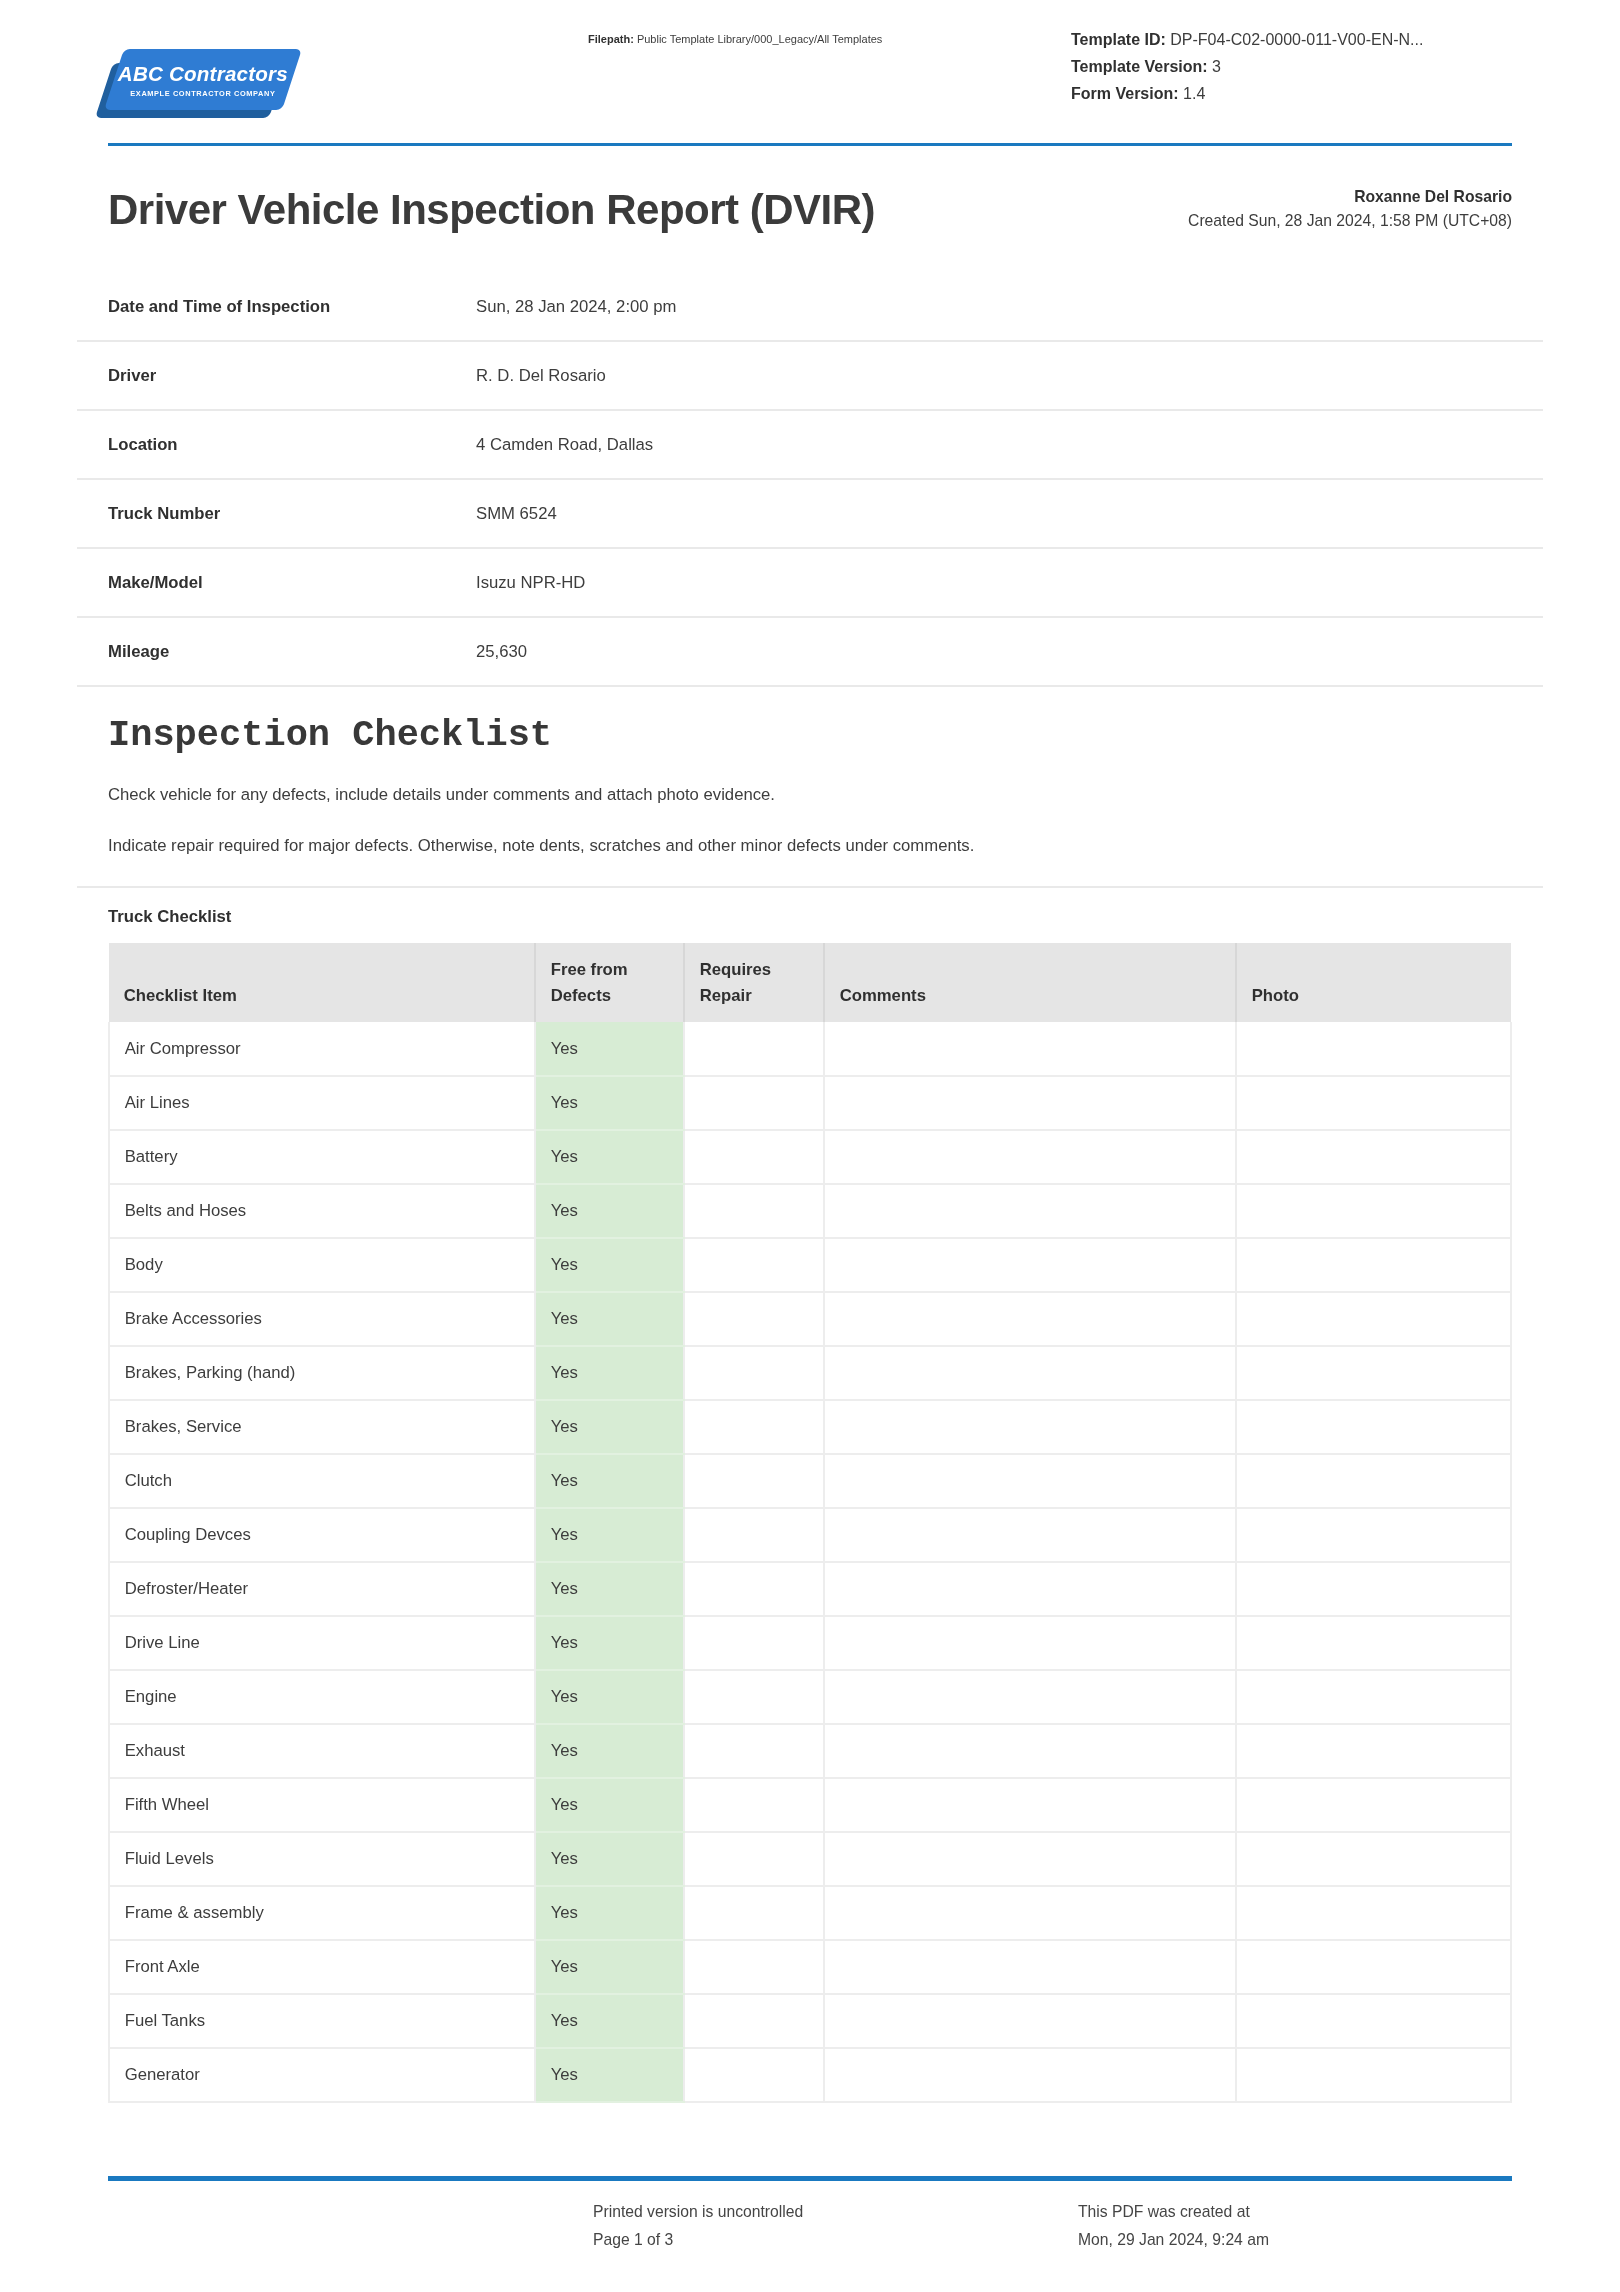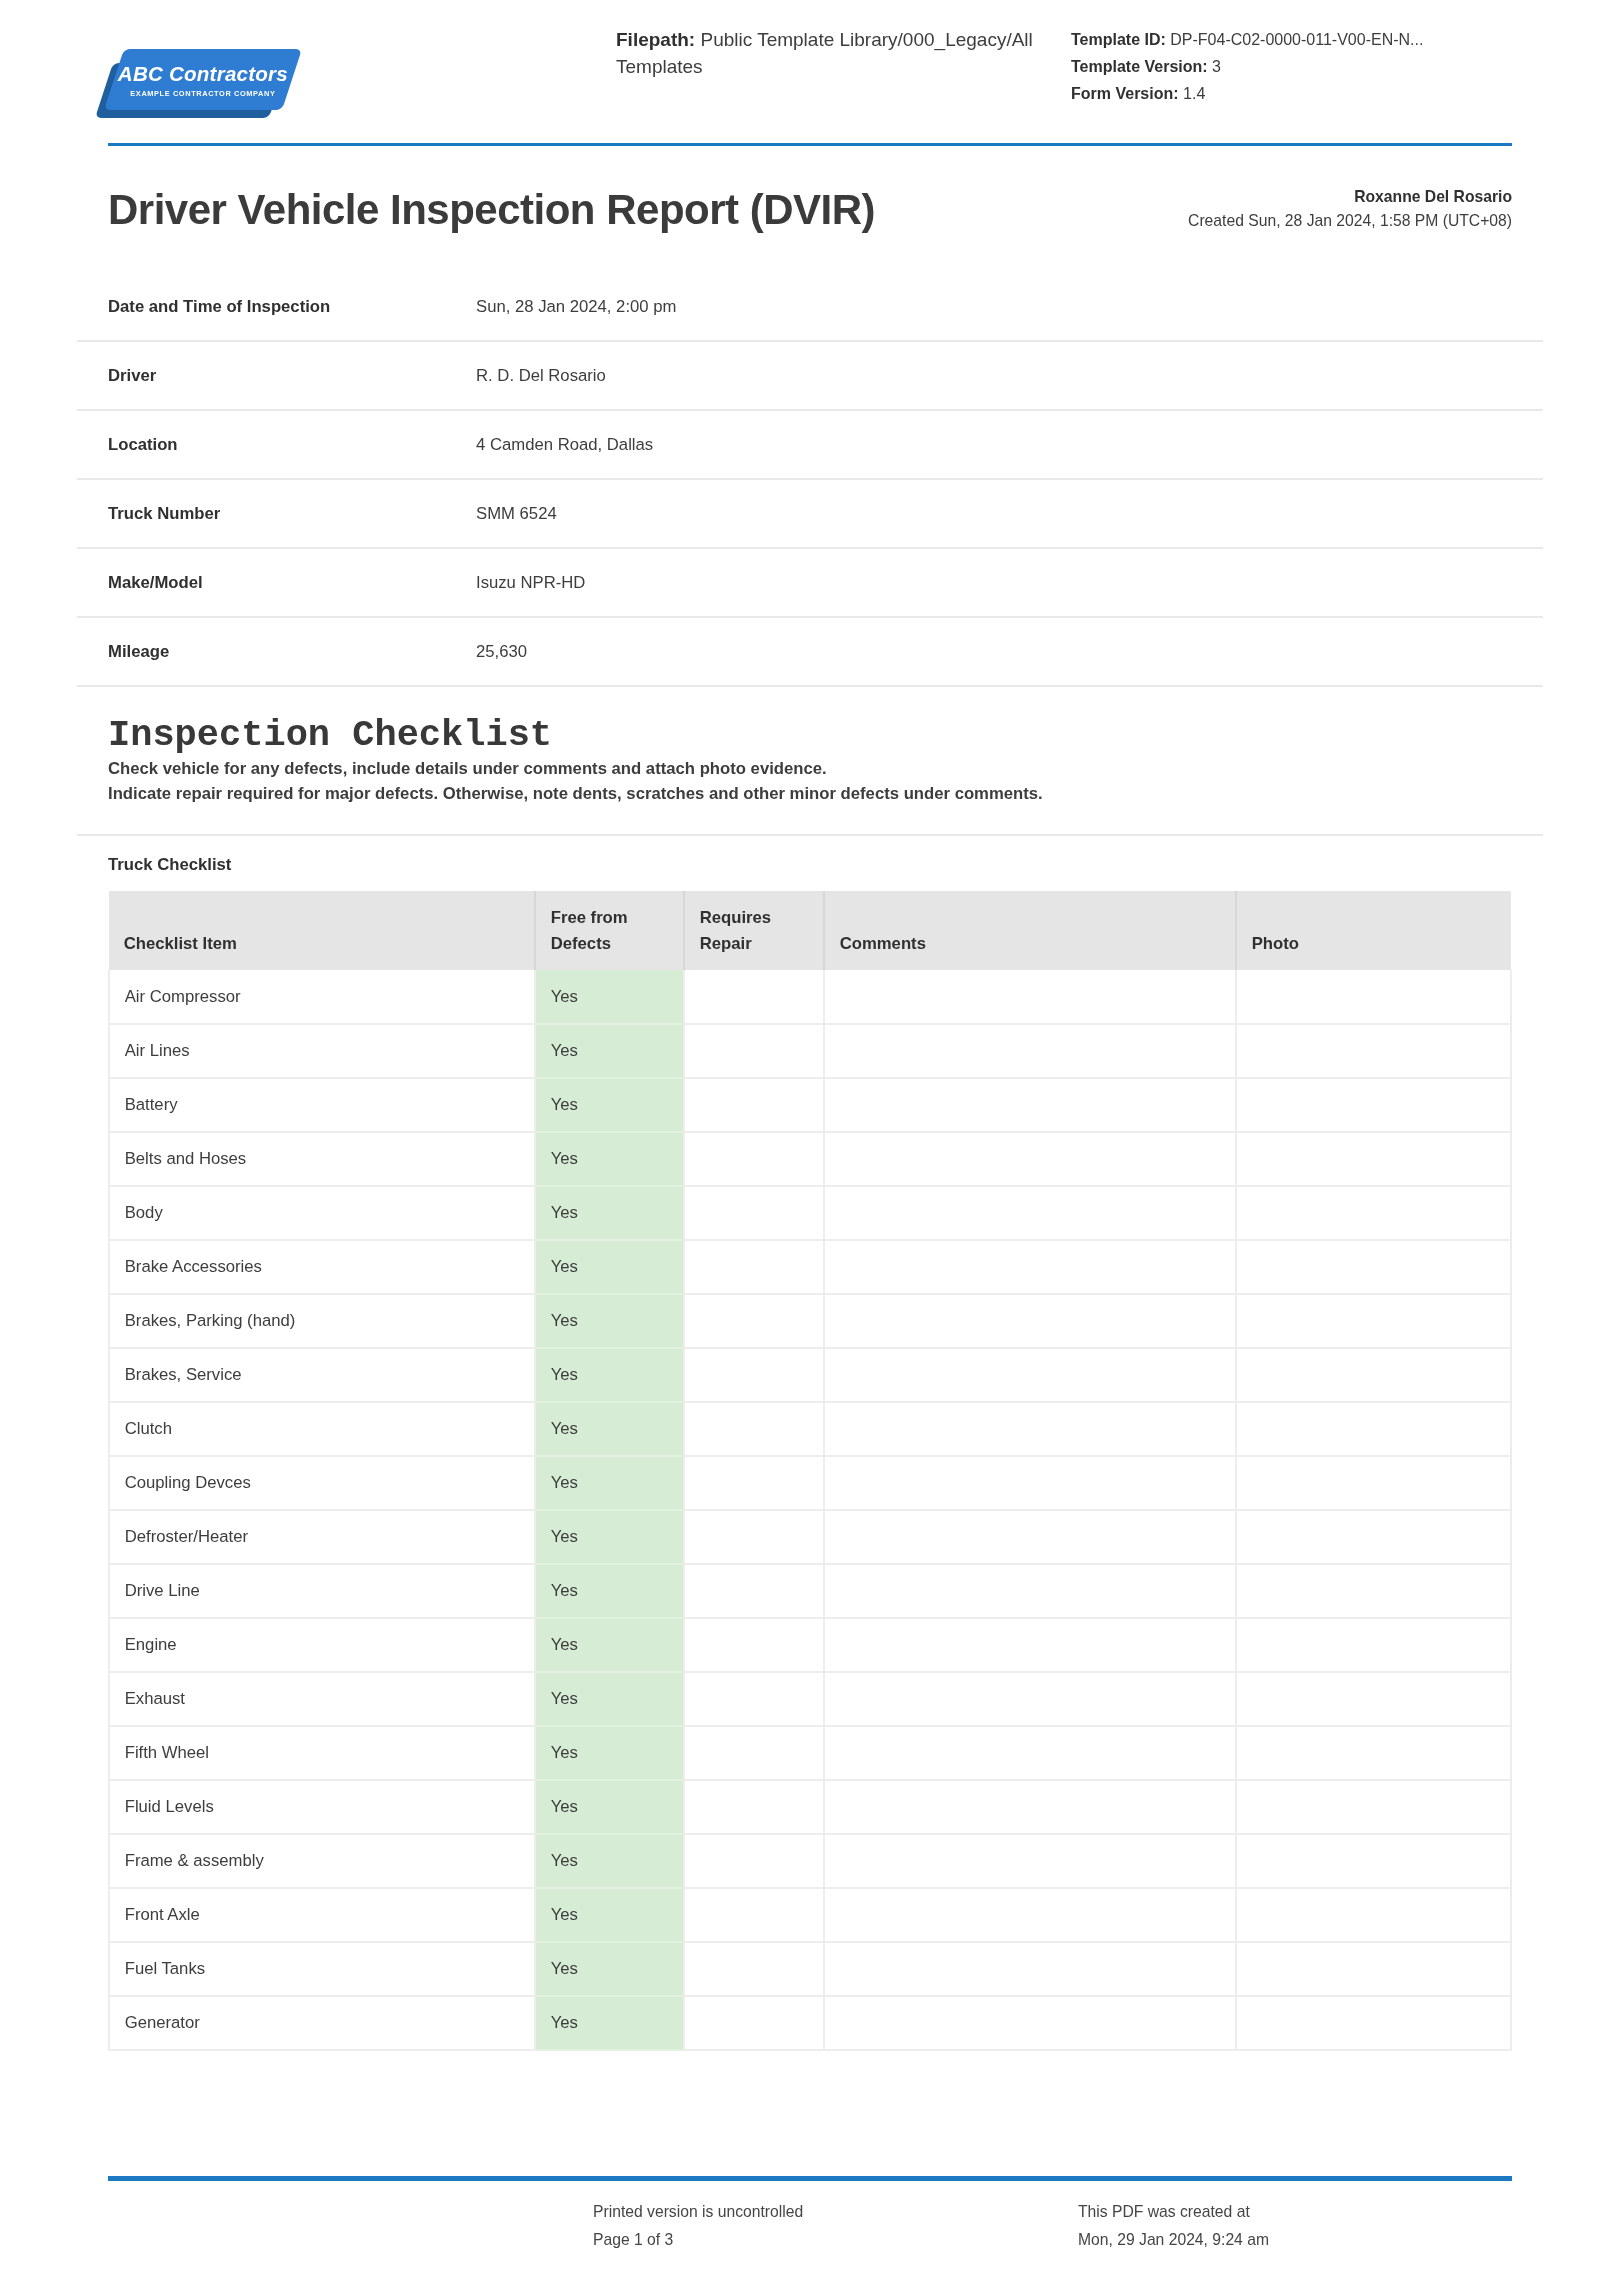--- a/index.html
+++ b/index.html
@@ -34,38 +34,38 @@
     background:var(--logo-dark);transform:skewX(-18deg);border-radius:5.9px;
   }
   .logo-main{
     position:absolute;left:3.9px;top:0;width:178px;height:61px;
     background:var(--logo-blue);transform:skewX(-18deg);border-radius:5.9px;
     display:flex;flex-direction:column;align-items:center;justify-content:center;
   }
   .logo-inner{transform:skewX(18deg);text-align:center;color:#fff;}
   .logo-title{font-size:20.6px;font-weight:bold;font-style:italic;letter-spacing:0.2px;}
   .logo-sub{font-size:7.4px;font-weight:bold;letter-spacing:0.6px;margin-top:2.9px;}
-  .filepath{position:absolute;left:480px;top:25.5px;width:456px;line-height:27.4px;font-size:19px;margin-left:28px;}
+  .filepath{position:absolute;left:480px;top:25.5px;width:456px;line-height:27.4px;font-size:11px;}
   .meta{position:absolute;left:963px;top:25.5px;width:446px;line-height:27.4px;font-size:16px;}
   .meta-line{white-space:nowrap;overflow:hidden;}
 
   
   .title-row{display:flex;justify-content:space-between;align-items:flex-end;margin-top:39px;gap:48px;}
   h1{font-size:42px;font-weight:bold;color:#3b3b3b;letter-spacing:-0.5px;}
   .byline{text-align:right;font-size:15.7px;line-height:23.5px;padding-bottom:2px;margin-left:29px;}
 
   
   .info{margin:39px -31px 0 -31px;}
   .info-row{display:flex;align-items:flex-end;padding:23.5px 0 23.5px 31px;border-bottom:2px solid var(--info-border);}
   .info-label{width:368px;flex:0 0 368px;font-weight:bold;color:var(--text-bold);}
   .info-value{flex:1;}
 
   
   h2{font-size:37px;font-weight:bold;color:#383838;margin-top:27.4px;font-family:Liberation Mono, monospace;}
-  .desc{margin-top:1px;line-height:23.5px;font-weight:bold;}
+  .desc{margin-top:27px;line-height:23.5px;}
   .bleed-divider{border:none;height:2px;background:var(--info-border);margin:29px -31px 0 -31px;}
   h3{font-size:16.7px;font-weight:bold;color:var(--text-bold);margin-top:19px;}
 
   table{width:100%;margin-top:15.7px;border-collapse:collapse;table-layout:fixed;}
   col.c1{width:426px;} col.c2{width:149px;} col.c3{width:140px;} col.c4{width:412px;} col.c5{width:auto;}
   thead th{
     background:var(--header-bg);vertical-align:bottom;text-align:left;
     font-weight:bold;color:var(--text-bold);font-size:16.7px;
     padding:11.8px 14.7px 13.7px 14.7px;height:79px;line-height:25.5px;
     border-left:2px solid var(--head-border);

